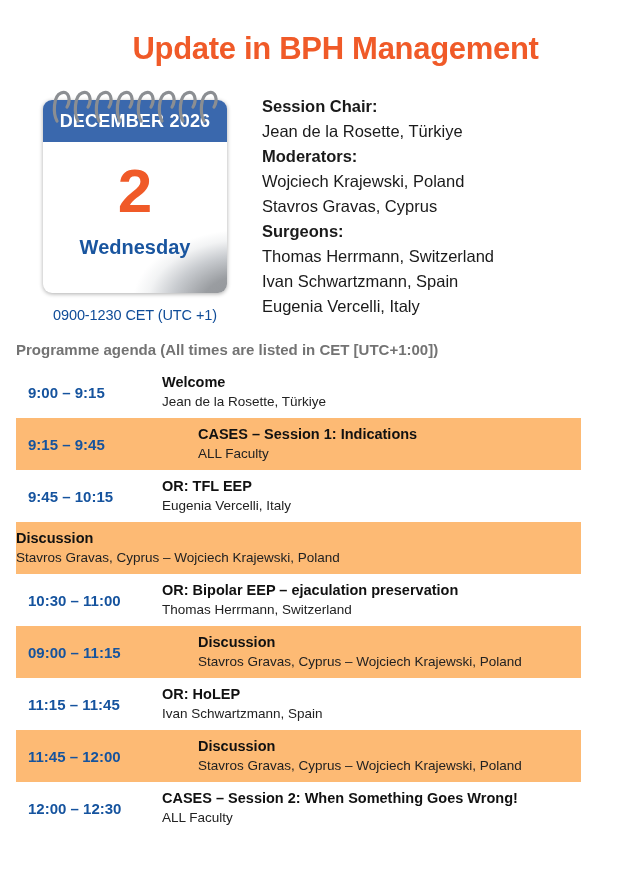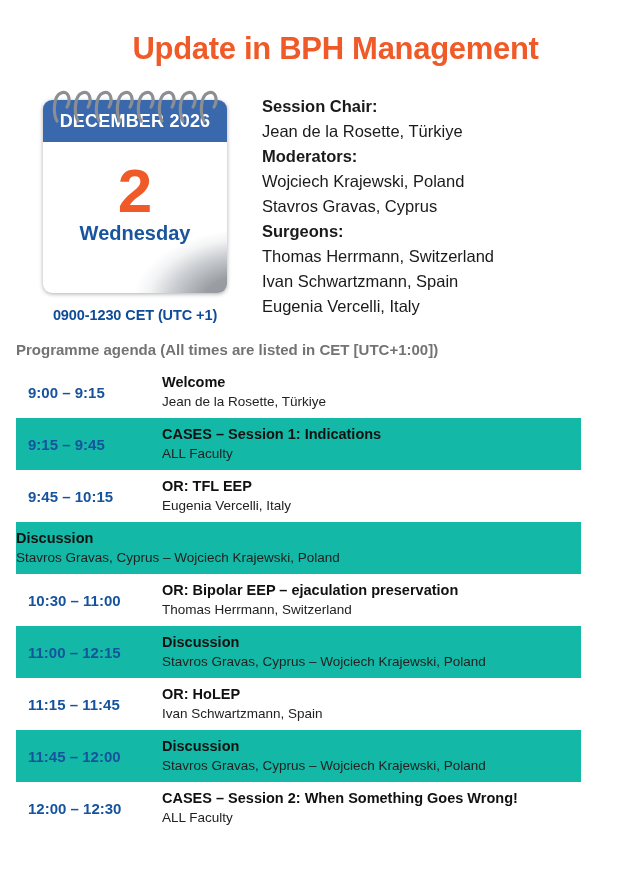--- a/index.html
+++ b/index.html
@@ -92,34 +92,35 @@
     line-height: 1;
     margin-top: 18px;
     z-index: 2;
   }
   .cal-weekday {
     position: relative;
     text-align: center;
     color: #19559f;
     font-size: 20px;
     font-weight: bold;
+    margin-top: 14px;
     z-index: 2;
   }
   .cal-rings {
     position: absolute;
     left: 8px;
     top: 0;
     width: 168px;
     height: 36px;
     z-index: 3;
   }
   .cal-time {
     color: #0f4c98;
     font-size: 14.5px;
-    font-weight: bold;
+    font-weight: normal;
     margin-top: 14px;
     letter-spacing: -0.1px;
   }
 
   
   .faculty {
     flex: 1 1 auto;
     padding-top: 6px;
     color: #1a1a1a;
   }
@@ -142,21 +143,22 @@
     width: 565px;
     margin-left: 16px;
   }
   .row {
     display: flex;
     align-items: center;
     min-height: 52px;
     box-sizing: border-box;
   }
   .row.alt {
-    background: #14b8a6;
+    background: #fdba74;
+    gap: 36px;
   }
   .row .time {
     flex: 0 0 146px;
     color: #15539e;
     font-size: 15px;
     font-weight: bold;
     padding-left: 12px;
     box-sizing: border-box;
     white-space: nowrap;
   }
@@ -254,21 +256,21 @@
     </div>
   </div>
   <div class="row">
     <div class="time">10:30 – 11:00</div>
     <div class="content">
       <div class="c-title">OR: Bipolar EEP – ejaculation preservation</div>
       <div class="c-sub">Thomas Herrmann, Switzerland</div>
     </div>
   </div>
   <div class="row alt">
-    <div class="time">11:00 – 12:15</div>
+    <div class="time">09:00 – 11:15</div>
     <div class="content">
       <div class="c-title">Discussion</div>
       <div class="c-sub">Stavros Gravas, Cyprus – Wojciech Krajewski, Poland</div>
     </div>
   </div>
   <div class="row">
     <div class="time">11:15 – 11:45</div>
     <div class="content">
       <div class="c-title">OR: HoLEP</div>
       <div class="c-sub">Ivan Schwartzmann, Spain</div>

